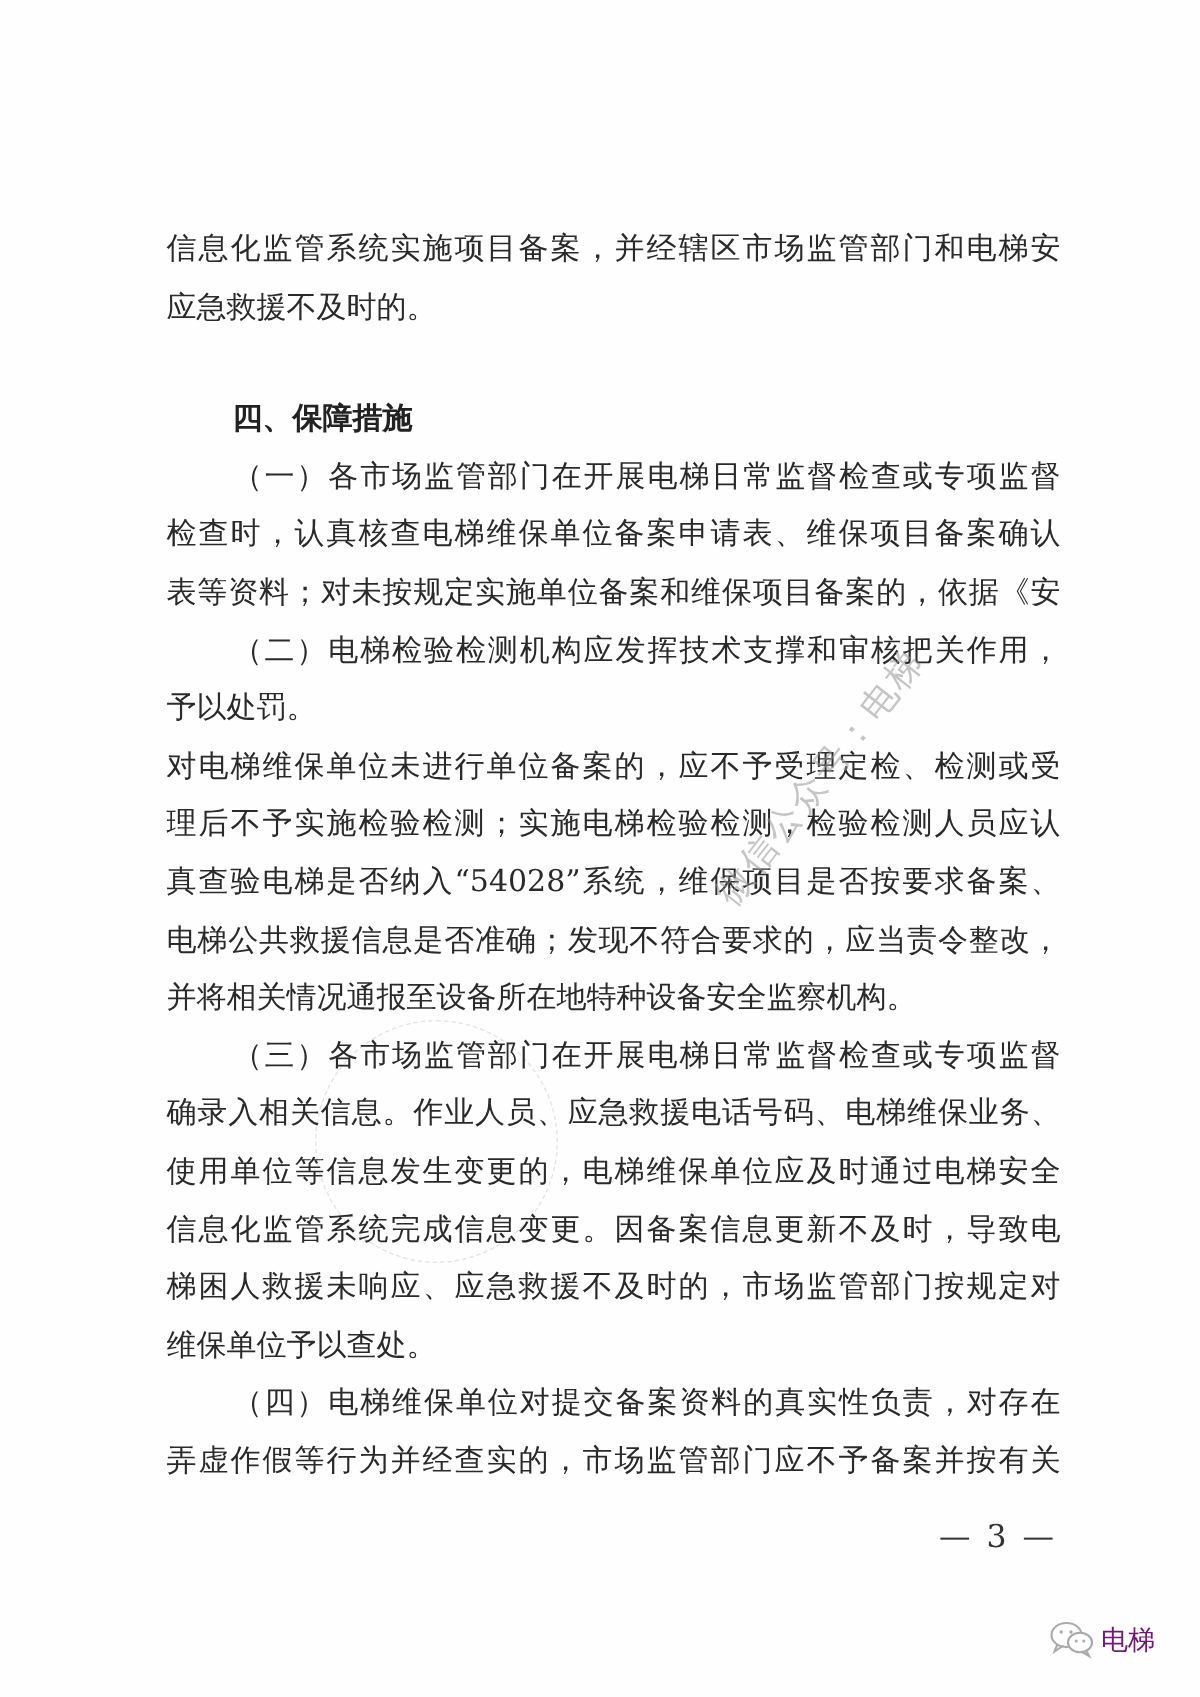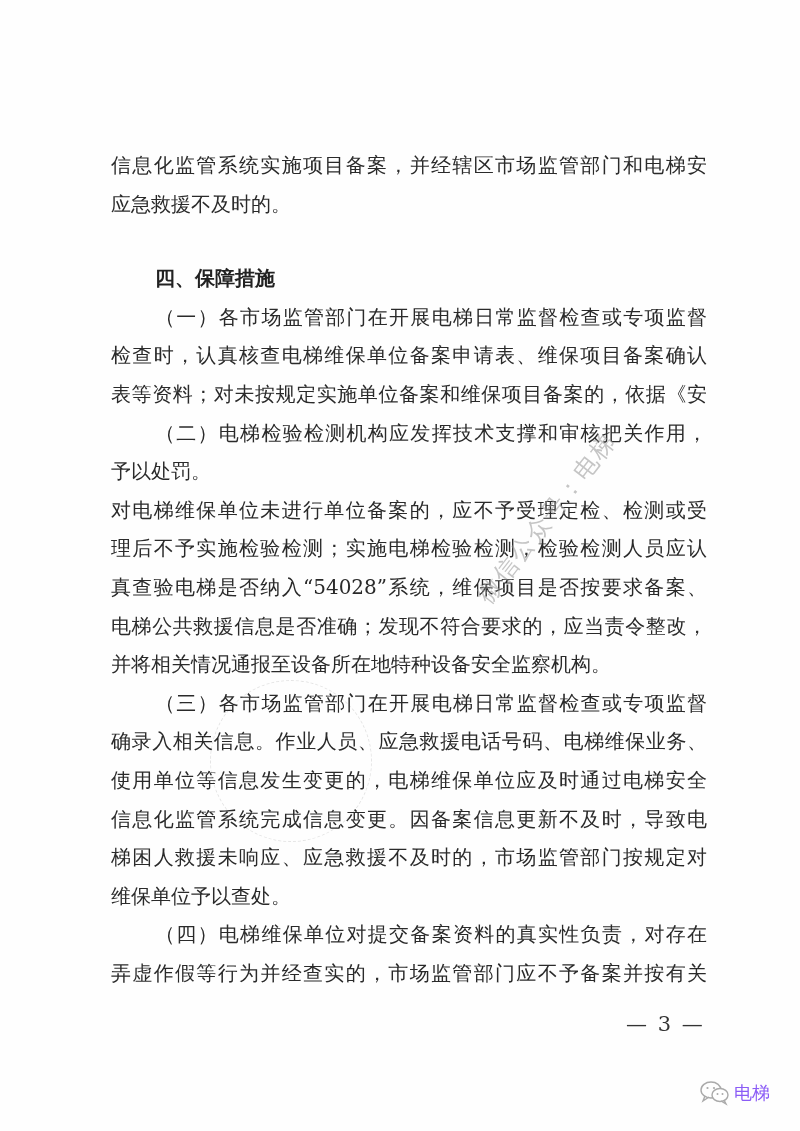--- a/index.html
+++ b/index.html
@@ -82,21 +82,21 @@
       border: 1.5px dashed rgba(180,180,180,0.35);
       pointer-events: none;
     }
     .footer-brand {
       position: absolute;
       left: 700px;
       top: 1080px;
       display: flex;
       align-items: center;
       gap: 4px;
-      color: #8b5cf6;
+      color: #701a75;
       font-family: "DejaVu Sans", "Liberation Sans", sans-serif;
       font-size: 18px;
     }
     .footer-brand svg { display: block; }
   </style>
 </head>
 <body>
 
 <div class="page">
 

